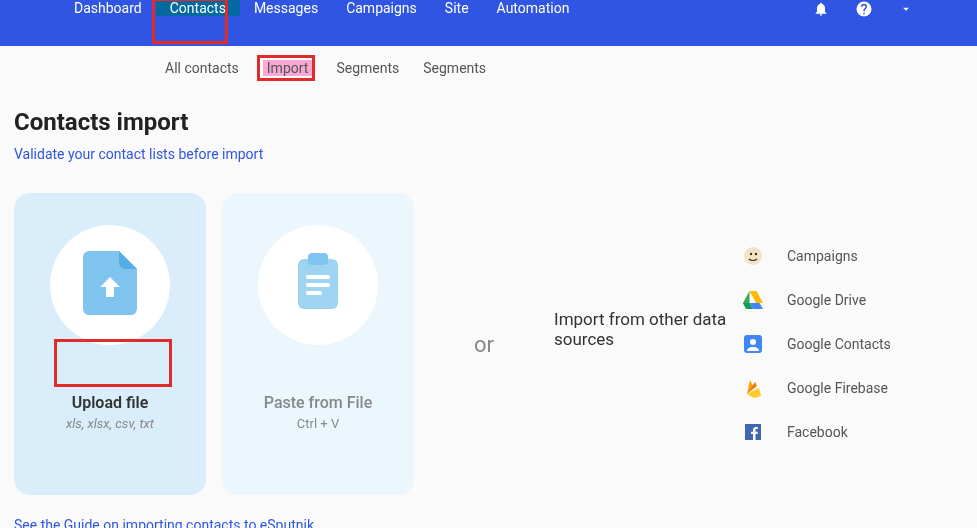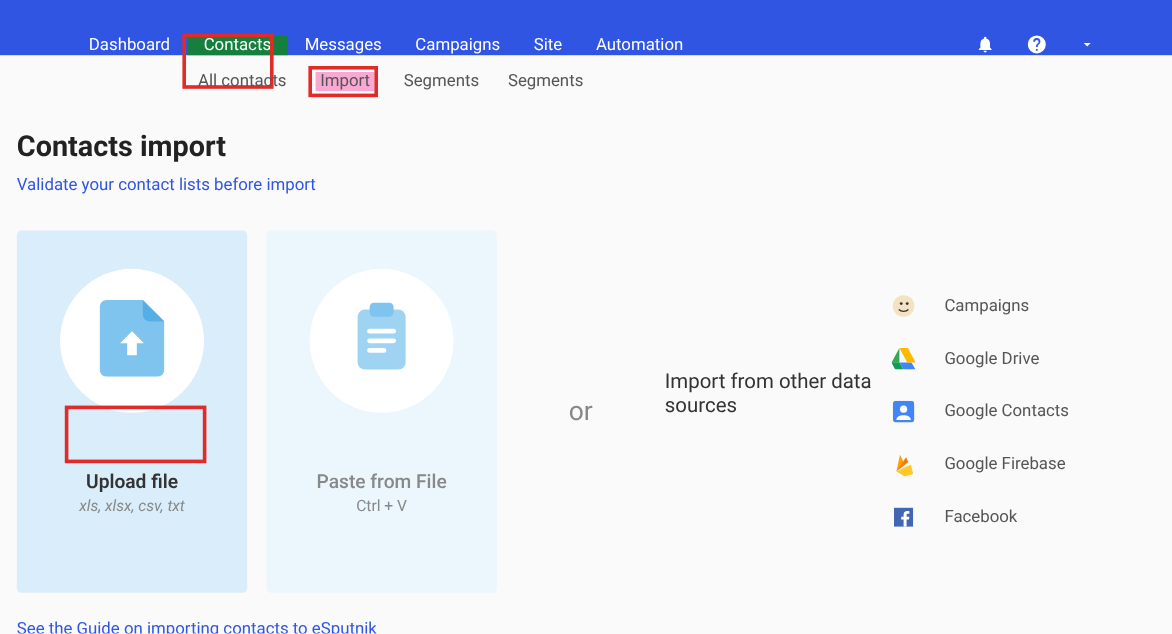--- a/index.html
+++ b/index.html
@@ -8,33 +8,33 @@
     background: #fafafa;
     width: 977px;
     height: 528px;
     overflow: hidden;
     color: #333;
   }
   .topnav {
     background: #2f55e2;
     height: 46px;
     display: flex;
-    align-items: flex-end;
+    align-items: flex-start;
     padding: 0 60px 0 60px;
   }
   .nav-item {
     color: #fff;
     font-size: 14px;
     display: flex;
     align-items: center;
     padding: 0 14px;
     cursor: pointer;
     position: relative;
   }
-  .nav-item.active { background: #15803d; }
+  .nav-item.active { background: #0369a1; }
   .nav-spacer { flex: 1; }
   .nav-icons { display: flex; align-items: center; gap: 26px; padding-right: 4px; }
   .nav-icon { color: #fff; cursor: pointer; }
   .nav-icon svg { display: block; }
 
   .subnav {
     display: flex;
     gap: 24px;
     padding: 14px 0 10px 165px;
     font-size: 14px;
@@ -66,21 +66,21 @@
   }
 
   .cards-row {
     display: flex;
     gap: 16px;
   }
   .card {
     width: 192px;
     height: 302px;
     background: #d9edfa;
-    border-radius: 4px;
+    border-radius: 16px;
     display: flex;
     flex-direction: column;
     align-items: center;
     padding-top: 32px;
     cursor: pointer;
   }
   .card.pale { background: #ecf6fd; align-items: center; }
   .card-circle {
     width: 120px;
     height: 120px;

